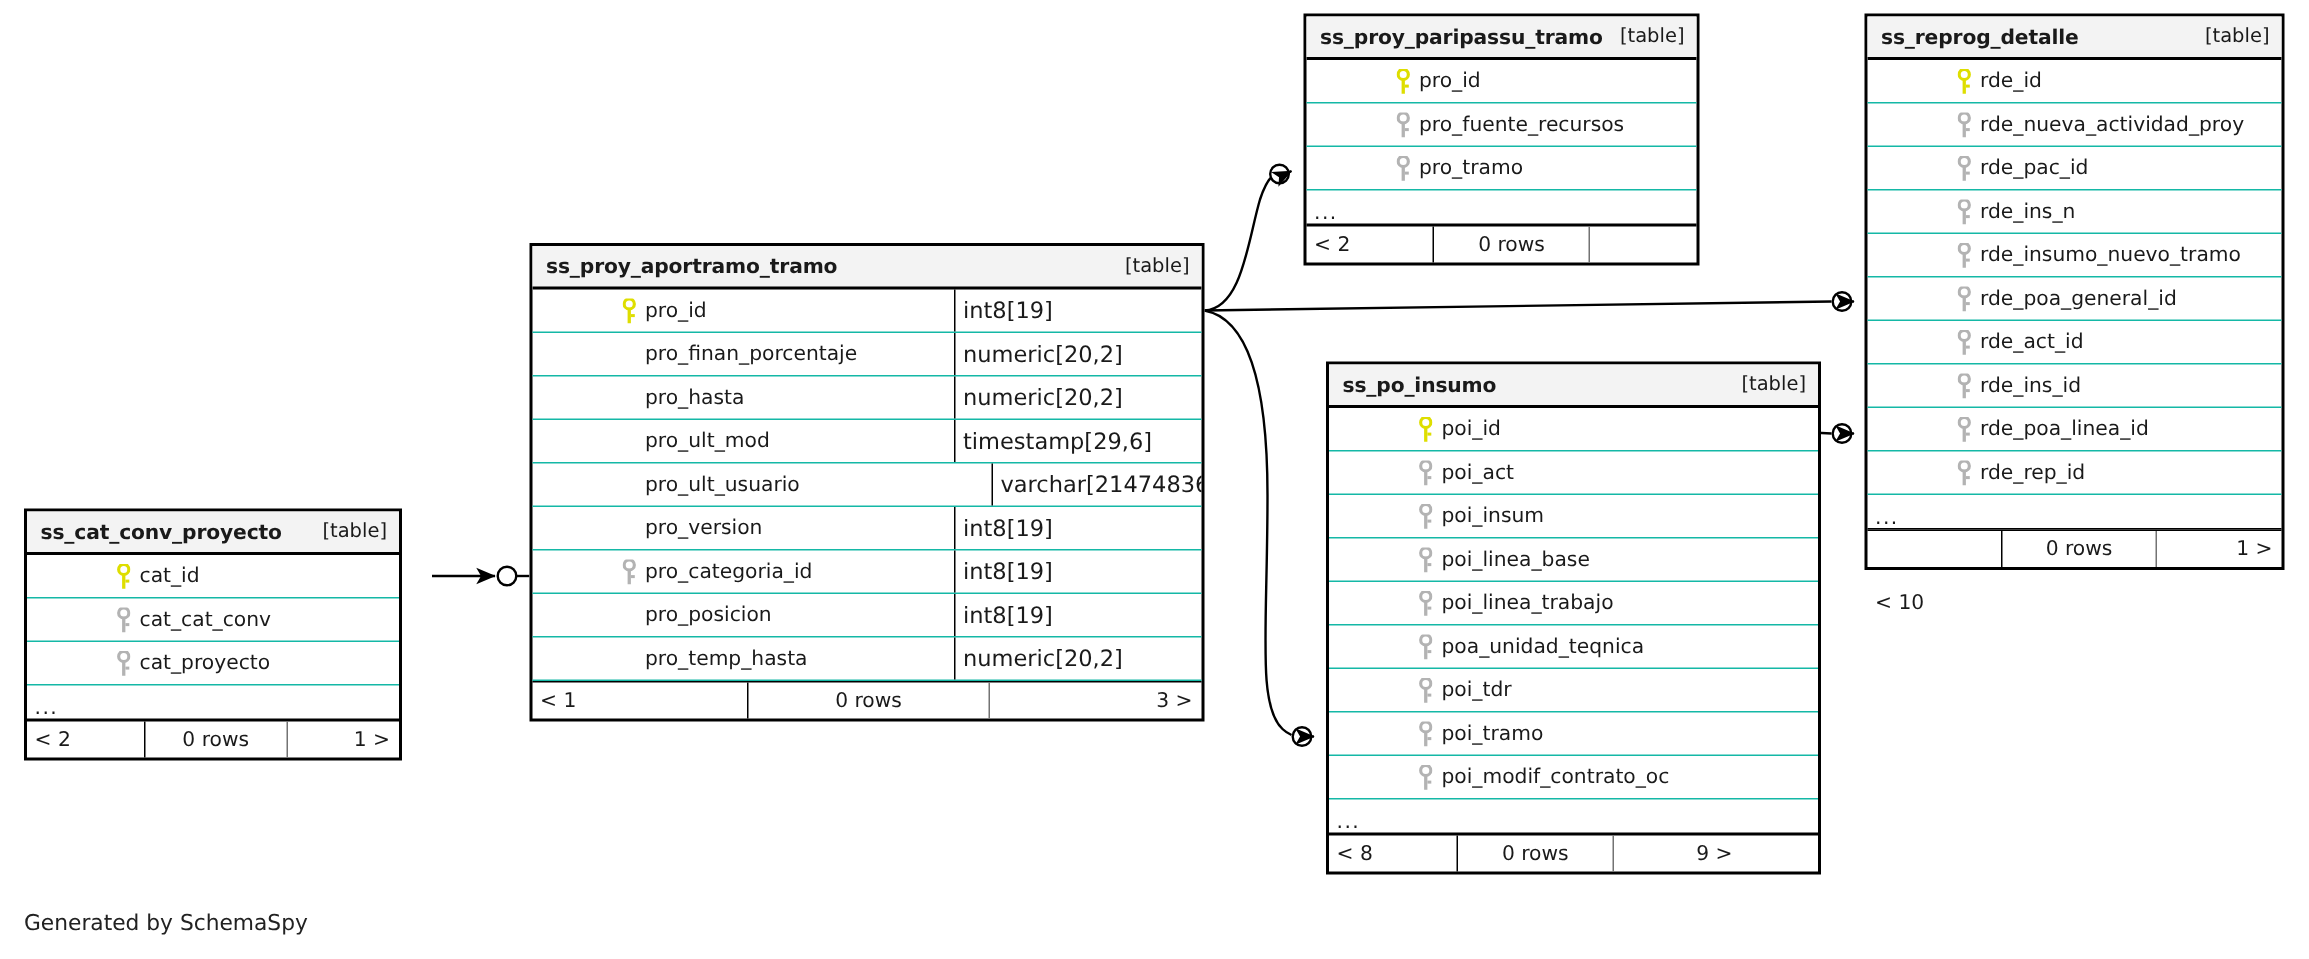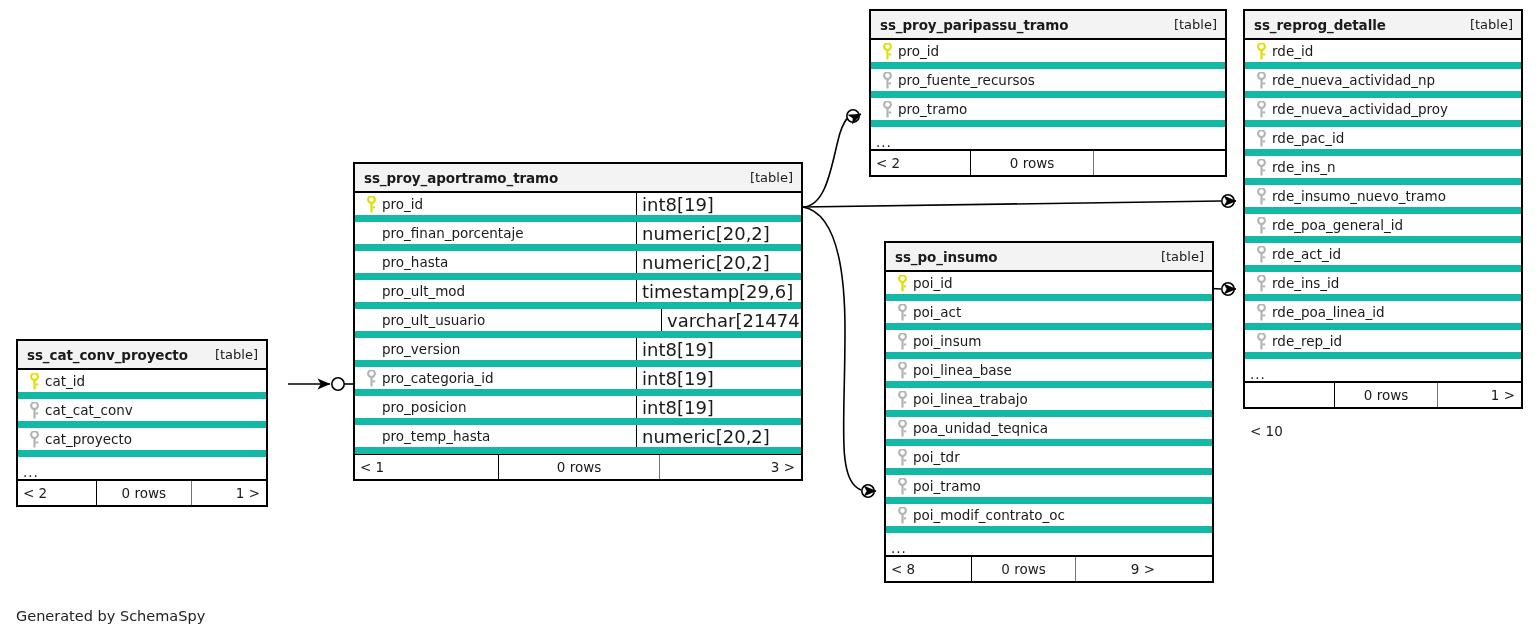--- a/index.html
+++ b/index.html
@@ -43,40 +43,41 @@
   .er-kind {
     font-size: 13px;
     font-weight: normal;
     white-space: nowrap;
   }
 
   .er-row {
     display: flex;
     box-sizing: border-box;
     height: 29px;
-    border-bottom: 7px solid #14b8a6;
+    border-bottom: 1px solid #14b8a6;
+    padding-left: 48px;
   }
   .er-row:last-of-type { border-bottom: none; }
 
   .er-colname {
     display: flex;
     align-items: center;
     flex: 1 1 auto;
     min-width: 0;
     box-sizing: border-box;
     padding-left: 6px;
     overflow: hidden;
   }
   .er-coltype {
     display: flex;
     align-items: center;
     box-sizing: border-box;
     border-left: 1px solid #000000;
     padding-left: 5px;
-    font-size: 18px;
+    font-size: 15px;
     white-space: nowrap;
     overflow: hidden;
     margin-left: 16px;
   }
   .er-label {
     font-size: 13.5px;
     white-space: nowrap;
   }
 
   
@@ -329,21 +330,21 @@
     <div class="er-coltype" style="width:165px;">numeric[20,2]</div>
   </div>
 
   <div class="er-foot">
     <div class="foot-l" style="width:143px;">&lt; 1</div>
     <div class="foot-c" style="width:162px;">0 rows</div>
     <div class="foot-r" style="width:141px;">3 &gt;</div>
   </div>
 </div>
 
-<div class="er-table" style="left:869px; top:9px; width:358px;">
+<div class="er-table" style="left:869px; top:9px; width:264px;">
   <div class="er-head">
     <span class="er-title">ss_proy_paripassu_tramo</span>
     <span class="er-kind">[table]</span>
   </div>
 
   <div class="er-row">
     <div class="er-colname">
       <span class="keyslot">
         <svg width="9" height="17" viewBox="0 0 9 17">
             <circle cx="4.5" cy="3.6" r="3.4" fill="none" stroke="#dede00" stroke-width="2.1"></circle>
@@ -538,32 +539,20 @@
         <svg width="9" height="17" viewBox="0 0 9 17">
             <circle cx="4.5" cy="3.6" r="3.4" fill="none" stroke="#dede00" stroke-width="2.1"></circle>
             <rect x="3.4" y="6.2" width="2.2" height="10.3" fill="#dede00"></rect>
             <rect x="5.6" y="10.4" width="2.6" height="2" fill="#dede00"></rect>
           </svg>
       </span>
       <span class="er-label">rde_id</span>
     </div>
   </div>
 
-  <div class="er-row">
-    <div class="er-colname">
-      <span class="keyslot">
-        <svg width="9" height="17" viewBox="0 0 9 17">
-            <circle cx="4.5" cy="3.6" r="3.4" fill="none" stroke="#b3b3b3" stroke-width="2.1"></circle>
-            <rect x="3.4" y="6.2" width="2.2" height="10.3" fill="#b3b3b3"></rect>
-            <rect x="5.6" y="10.4" width="2.6" height="2" fill="#b3b3b3"></rect>
-          </svg>
-      </span>
-      <span class="er-label">rde_nueva_actividad_np</span>
-    </div>
-  </div>
 
   <div class="er-row">
     <div class="er-colname">
       <span class="keyslot">
         <svg width="9" height="17" viewBox="0 0 9 17">
             <circle cx="4.5" cy="3.6" r="3.4" fill="none" stroke="#b3b3b3" stroke-width="2.1"></circle>
             <rect x="3.4" y="6.2" width="2.2" height="10.3" fill="#b3b3b3"></rect>
             <rect x="5.6" y="10.4" width="2.6" height="2" fill="#b3b3b3"></rect>
           </svg>
       </span>

